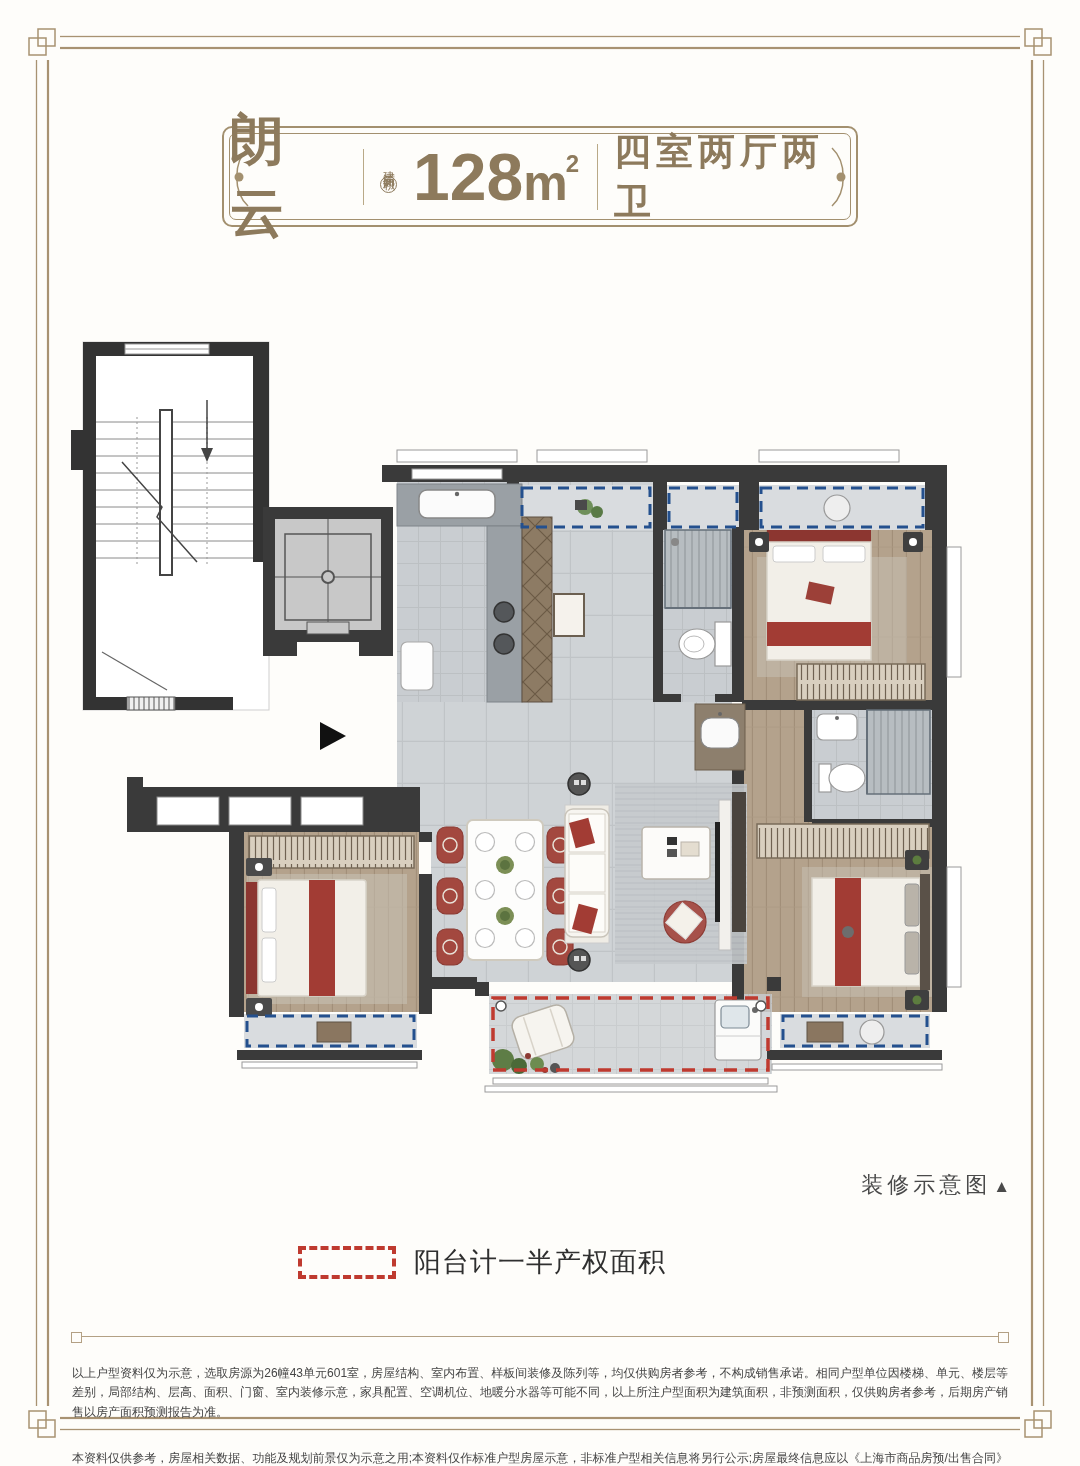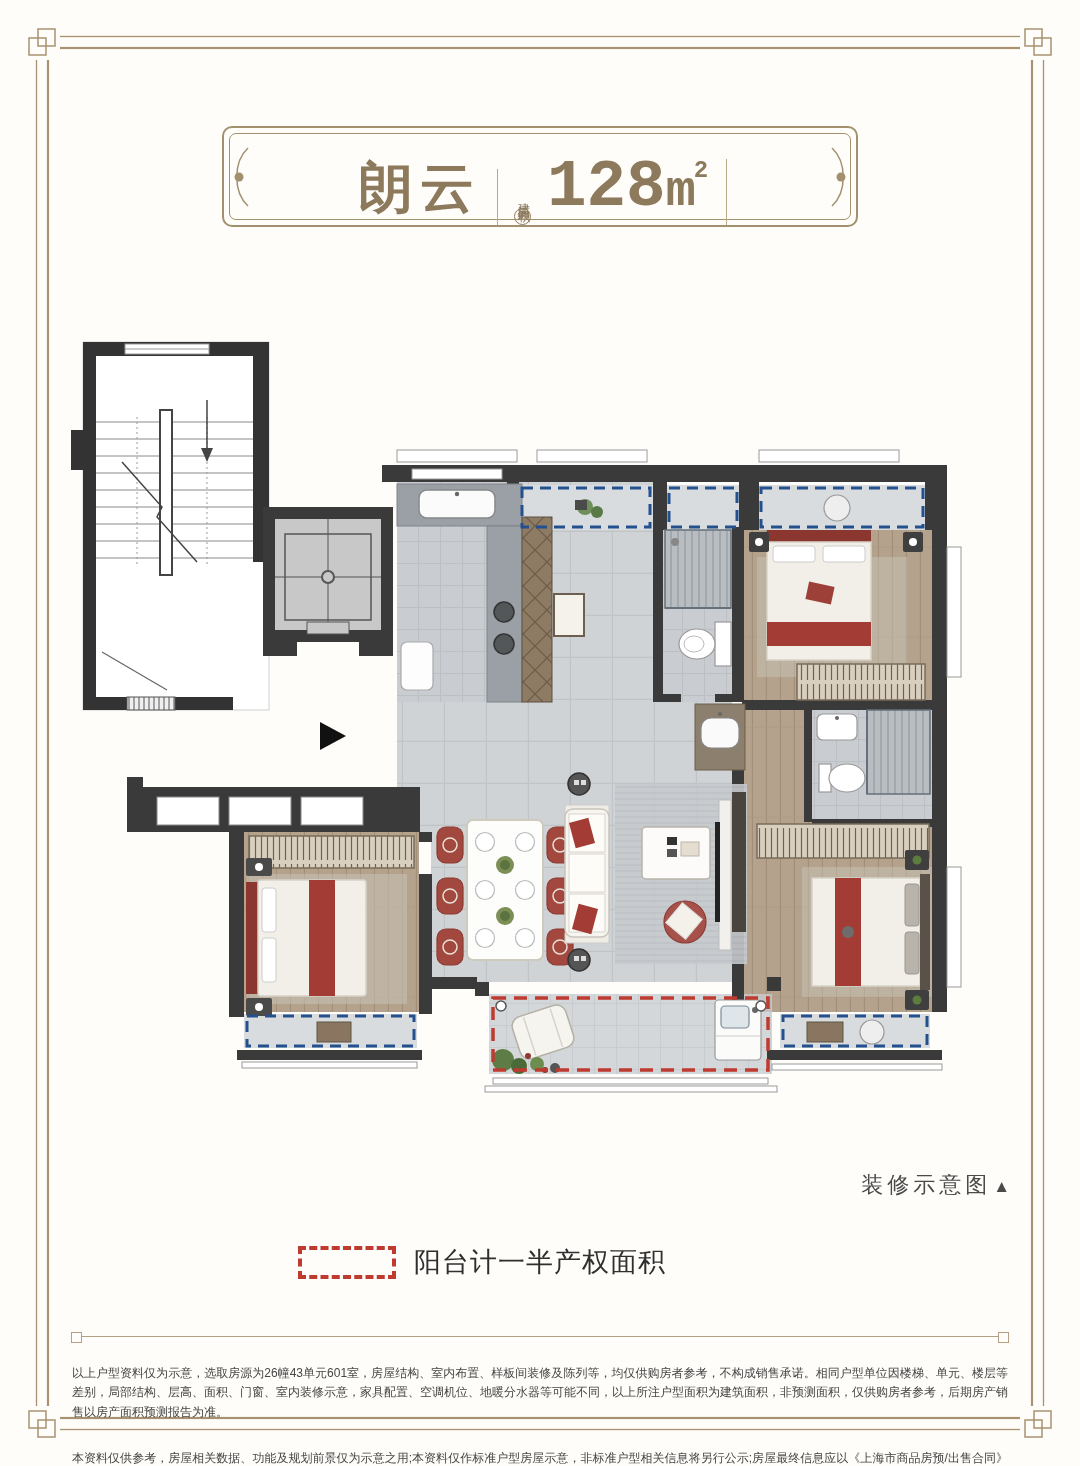--- a/index.html
+++ b/index.html
@@ -7,22 +7,22 @@
         font-family:"Liberation Sans","DejaVu Sans",sans-serif;}
   .frame-svg{position:absolute;left:0;top:0;width:1080px;height:1466px;pointer-events:none;}
 
   
   .plaque{position:absolute;left:50%;top:126px;transform:translateX(-50%);
           width:632px;height:97px;border:2px solid #a3906f;border-radius:10px;background:#fefdfa;}
   .plaque::before{content:"";position:absolute;inset:5px;border:1px solid #a3906f;border-radius:7px;}
   .orn{position:absolute;top:50%;transform:translateY(-50%);width:22px;height:64px;}
   .orn-l{left:4px;}
   .orn-r{right:4px;transform:translateY(-50%) scaleX(-1);}
-  .plaque-inner{position:absolute;inset:0;display:flex;align-items:flex-end;justify-content:center;gap:16px;
-                color:#8d7a5c;font-family:Liberation Mono, monospace;}
+  .plaque-inner{position:absolute;inset:0;display:flex;align-items:center;justify-content:center;gap:16px;
+                color:#8d7a5c;font-family:Liberation Sans, sans-serif;}
   .unit-name{font-size:54px;font-weight:700;letter-spacing:7px;margin-left:6px;}
   .vdiv{width:1px;height:56px;background:#b9a987;}
   .vdiv.tall{height:66px;}
   .area-label{display:flex;flex-direction:column;align-items:center;gap:3px;}
   .area-label .vert{writing-mode:vertical-rl;font-size:12px;letter-spacing:3px;}
   .area-label .approx{width:15px;height:15px;border:1px solid #8d7a5c;border-radius:50%;
                       font-size:10px;line-height:15px;text-align:center;}
   .area{font-size:66px;font-weight:700;display:flex;align-items:baseline;}
   .area .unit{font-size:50px;}
   .area sup{font-size:24px;position:relative;top:-28px;left:-2px;}
@@ -103,20 +103,21 @@
       <span class="area-label">
         <span class="vert">建筑面积</span>
         <span class="approx">约</span>
       </span>
       <span class="area">
           <span>128</span>
           <span class="unit">m</span>
           <sup>2</sup>
         </span>
       <span class="vdiv tall"></span>
+      <span class="rooms">四室两厅两卫</span>
     </div>
   </header>
 
   <div class="floorplan">
   <svg viewBox="0 0 946 780" width="946" height="780">
     <defs>
       <pattern id="wood" width="14" height="90" patternUnits="userSpaceOnUse">
         <rect width="14" height="90" fill="#b4a28c"></rect>
         <line x1="13.4" y1="0" x2="13.4" y2="90" stroke="#a18e78" stroke-width="1.1"></line>
         <line x1="0" y1="45" x2="14" y2="45" stroke="#ab9882" stroke-width="0.8"></line>

